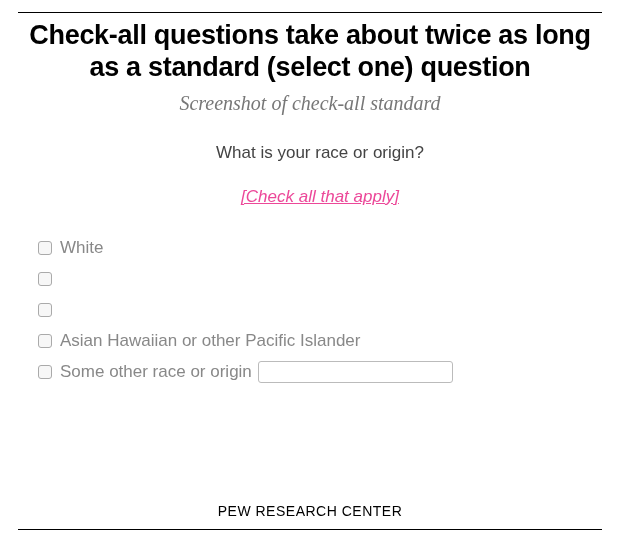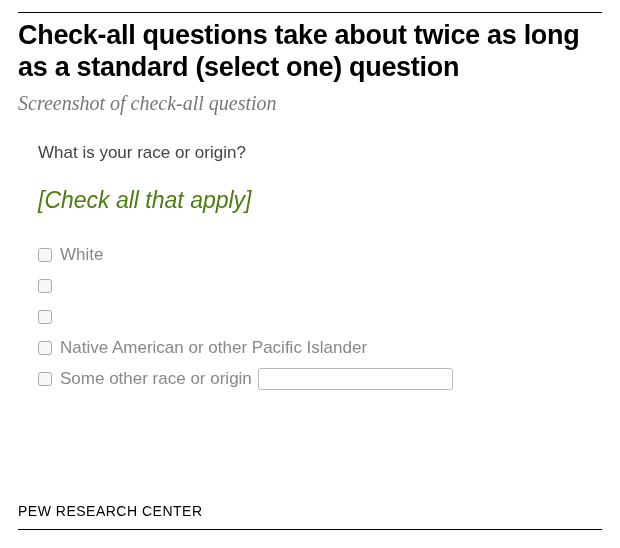--- a/index.html
+++ b/index.html
@@ -1,18 +1,19 @@
 <!DOCTYPE html>
 <html><head>
   <meta charset="utf-8">
   <style>
     * {
       margin: 0;
       padding: 0;
       box-sizing: border-box;
+      text-align: center;
     }
     body {
       background: #ffffff;
       font-family: Georgia, 'Times New Roman', serif;
       width: 620px;
       height: 548px;
       padding: 12px 18px;
       position: relative;
     }
     .top-rule {
@@ -38,24 +39,25 @@
     .survey-area {
       padding-left: 20px;
       font-family: Arial, Helvetica, sans-serif;
     }
     .question {
       font-size: 17px;
       color: #444;
       margin-bottom: 24px;
     }
     .instruction {
-      font-size: 23px;
+      font-size: 17px;
       font-style: italic;
-      color: #4d7c0f;
+      color: #ec4899;
       margin-bottom: 30px;
+      text-decoration: underline;
     }
     .option-row {
       display: flex;
       align-items: center;
       margin-bottom: 9px;
       height: 22px;
     }
     .checkbox-box {
       width: 14px;
       height: 14px;
@@ -97,21 +99,21 @@
       border-top: 1px solid #000;
     }
   </style>
 </head>
 <body>
 
 <div class="top-rule"></div>
 
 <h1 class="title">Check-all questions take about twice as long as a standard (select one) question</h1>
 
-<div class="subtitle">Screenshot of check-all question</div>
+<div class="subtitle">Screenshot of check-all standard</div>
 
 <div class="survey-area">
   <div class="question">What is your race or origin?</div>
   <div class="instruction">[Check all that apply]</div>
 
   <div class="option-row">
     <span class="checkbox-box"></span>
     <span class="option-label">White</span>
   </div>
 
@@ -119,21 +121,21 @@
   <div class="option-row">
     <span class="checkbox-box"></span>
   </div>
 
   <div class="option-row">
     <span class="checkbox-box"></span>
   </div>
 
   <div class="option-row">
     <span class="checkbox-box"></span>
-    <span class="option-label">Native American or other Pacific Islander</span>
+    <span class="option-label">Asian Hawaiian or other Pacific Islander</span>
   </div>
 
   <div class="option-row">
     <span class="checkbox-box"></span>
     <span class="option-label">Some other race or origin</span>
     <input class="other-input" type="text" style="">
   </div>
 </div>
 
 <div class="footer-area">

